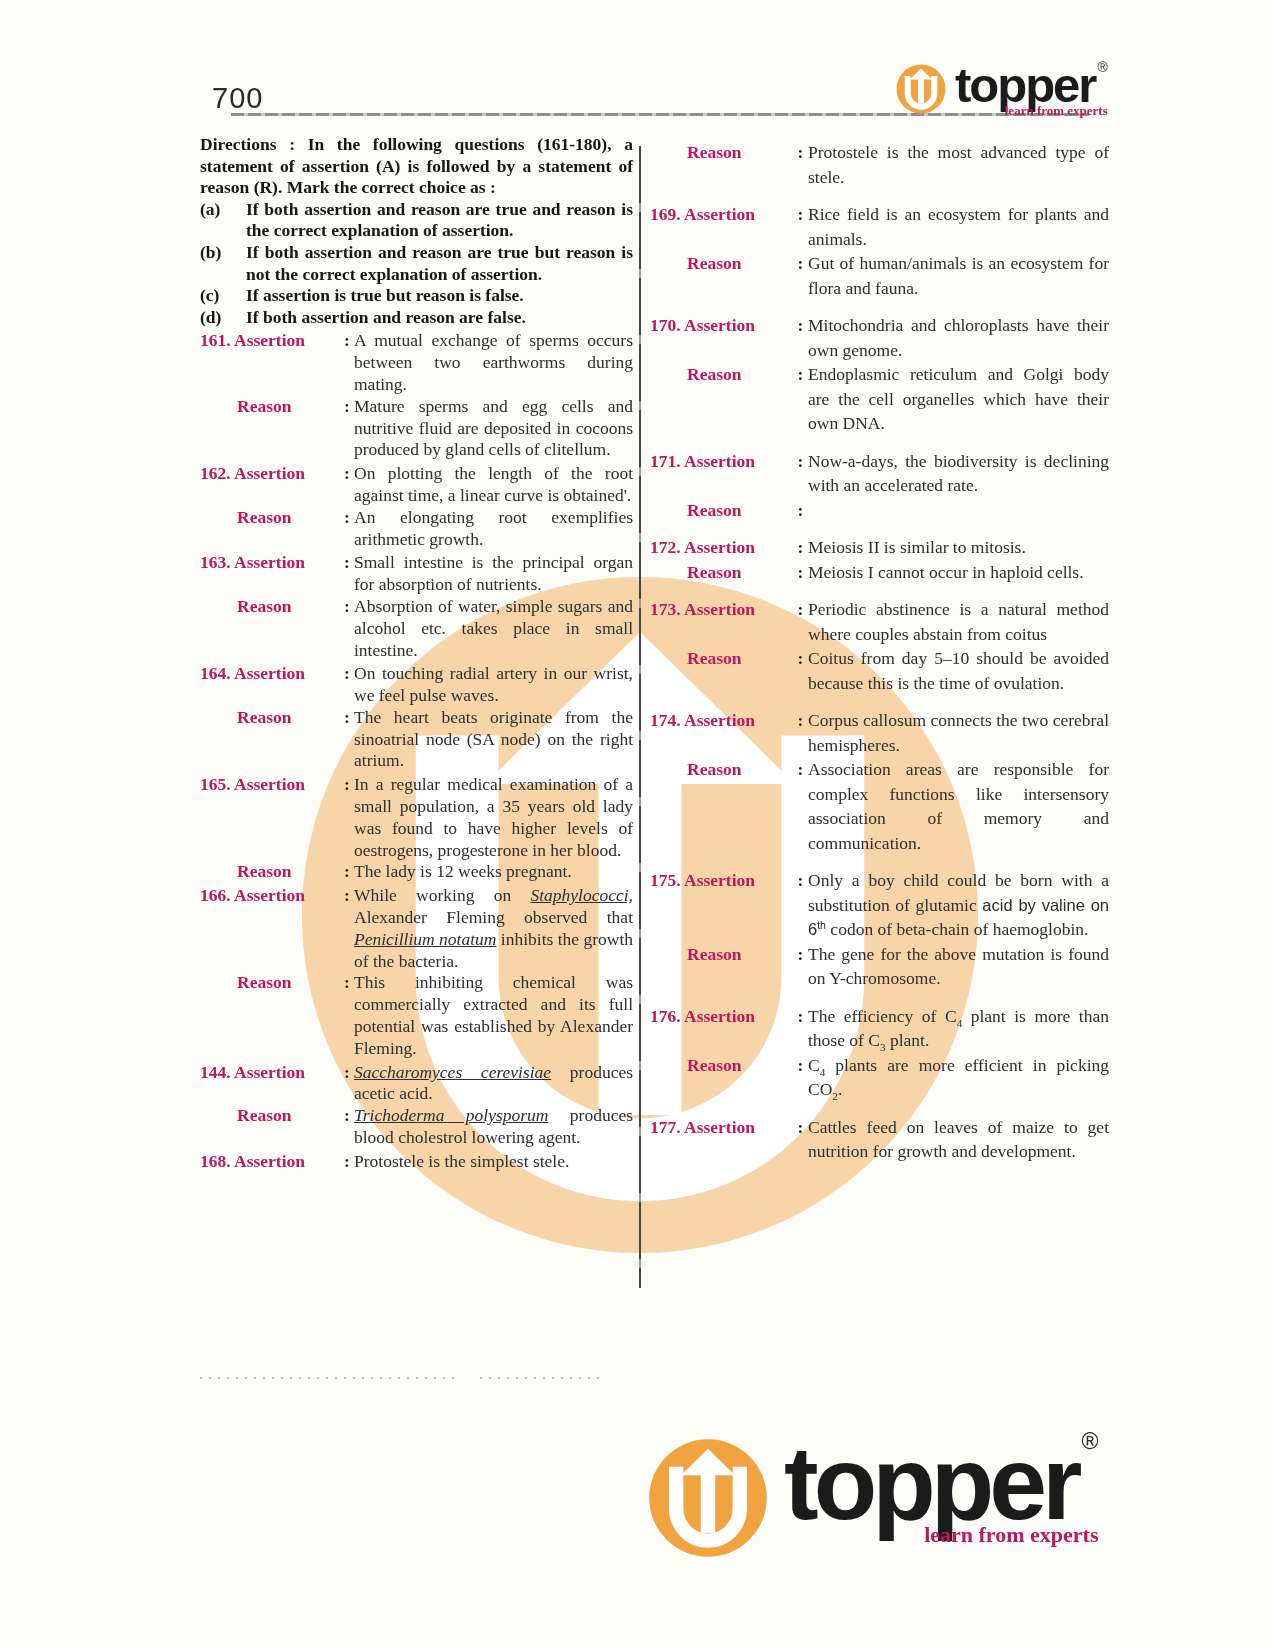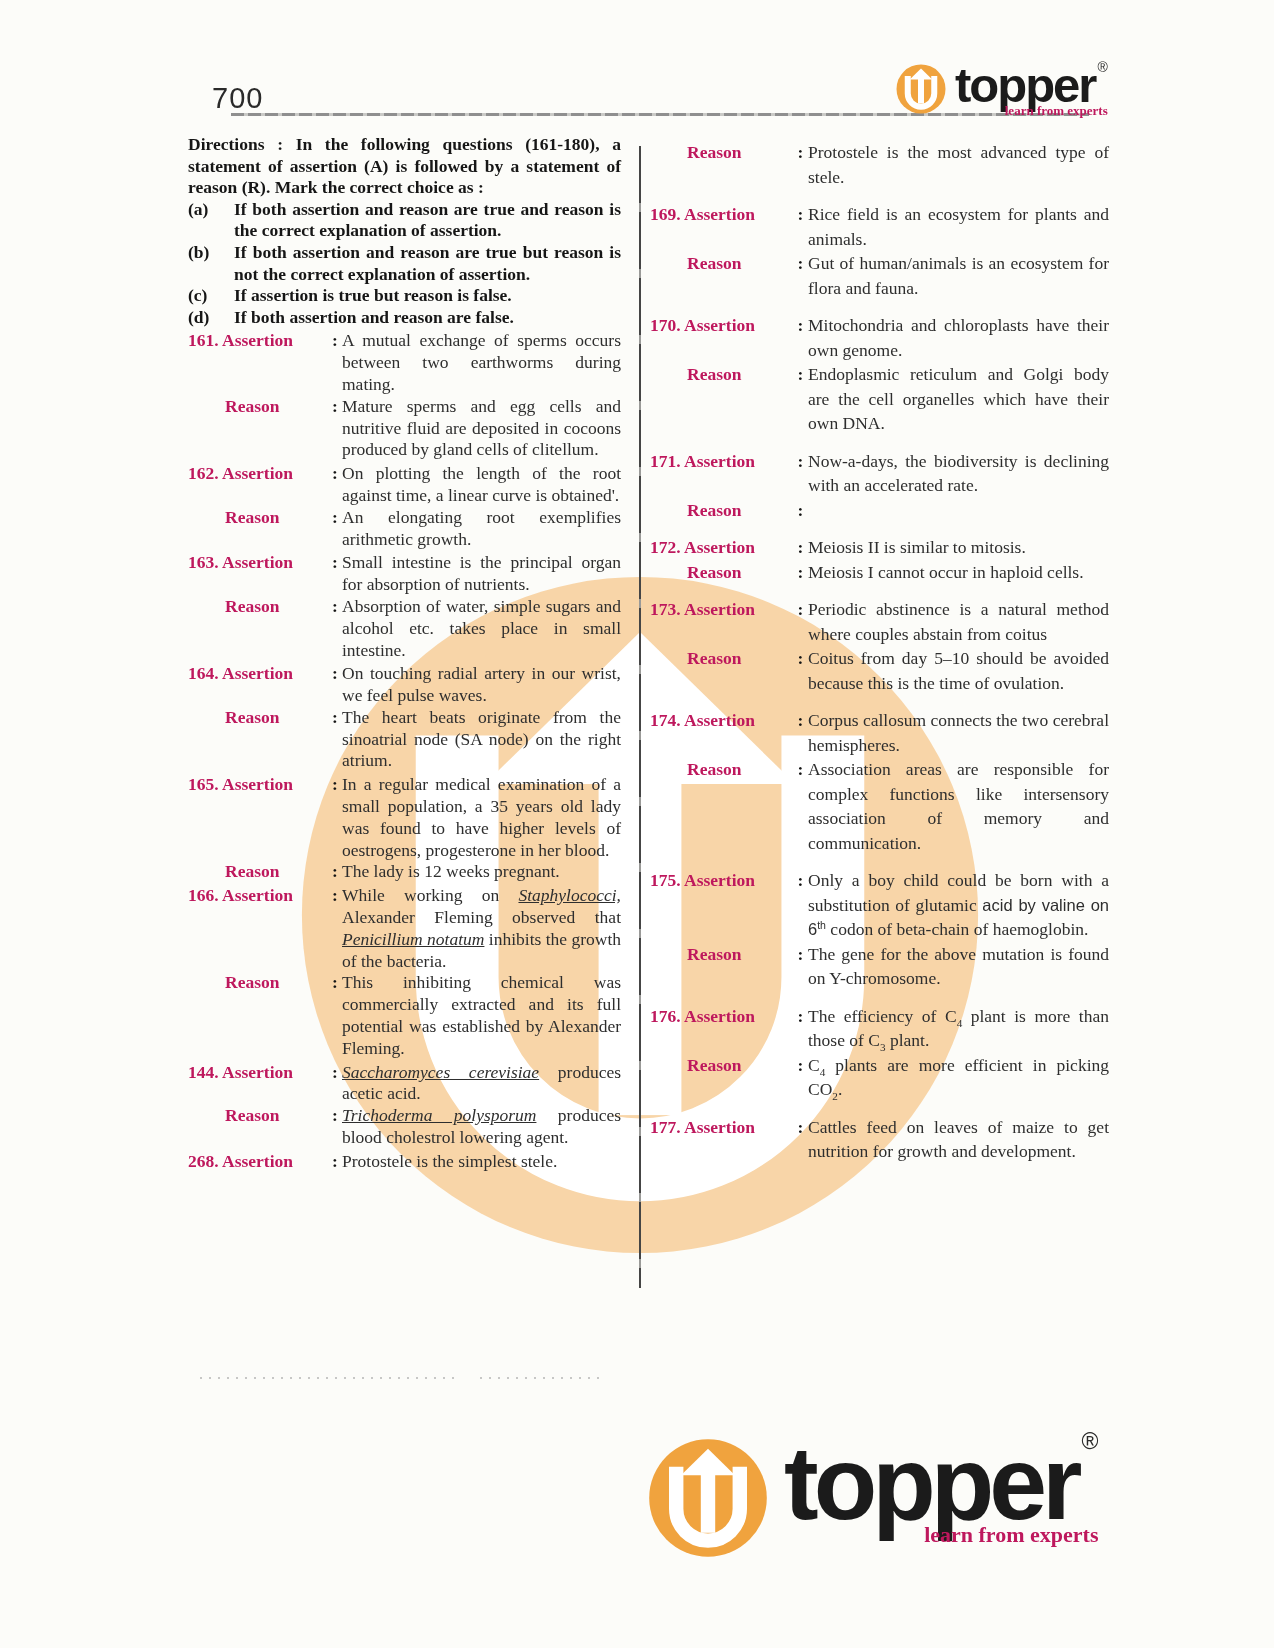--- a/index.html
+++ b/index.html
@@ -27,21 +27,21 @@
   .brand-small .wordmark{font-size:49px;letter-spacing:-2px;}
   .brand-small .reg{font-size:14px;margin:-4px 0 0 2px;}
   .brand-small .tagline{font-size:13px;margin-top:-4px;}
   .brand-large{left:648px;top:1438px;gap:16px;}
   .brand-large .badge{width:120px;height:120px;}
   .brand-large .wordmark{font-size:104px;letter-spacing:-5px;}
   .brand-large .reg{font-size:23px;margin:-8px 0 0 4px;}
   .brand-large .tagline{font-size:22px;margin-top:-8px;}
   
   .col{position:absolute;z-index:1;font-size:17.5px;}
-  .col-left{left:188px;top:134px;width:433px;line-height:21.8px;}
+  .col-left{left:200px;top:134px;width:433px;line-height:21.8px;}
   .col-right{left:650px;top:140px;width:459px;line-height:24.5px;}
   .divider{position:absolute;left:639px;top:146px;width:2px;height:1142px;z-index:1;
     background:repeating-linear-gradient(180deg,#454545 0 57px,#9a9a98 57px 66px);}
   
   .directions{font-weight:bold;color:#161616;line-height:21.6px;}
   .dir-intro{margin:0;text-align:justify;}
   .dir-row{display:grid;grid-template-columns:46px 1fr;}
   .dir-text{text-align:justify;}
   
   .q-row{display:grid;grid-template-columns:140px 14px 1fr;}
@@ -183,21 +183,21 @@
           <div class="q-label">144. Assertion</div>
           <div class="q-colon">:</div>
           <div class="q-text"><i>Saccharomyces cerevisiae</i> produces acetic acid.</div>
         </div>
         <div class="q-row">
           <div class="q-label q-indent">Reason</div>
           <div class="q-colon">:</div>
           <div class="q-text"><i>Trichoderma polysporum</i> produces blood cholestrol lowering agent.</div>
         </div>
         <div class="q-row q-new">
-          <div class="q-label">268. Assertion</div>
+          <div class="q-label">168. Assertion</div>
           <div class="q-colon">:</div>
           <div class="q-text">Protostele is the simplest stele.</div>
         </div>
       </div>
   </div>
 
   <div class="col col-right">
     <div id="right-rows">
         <div class="q-row">
           <div class="q-label q-indent">Reason</div>

